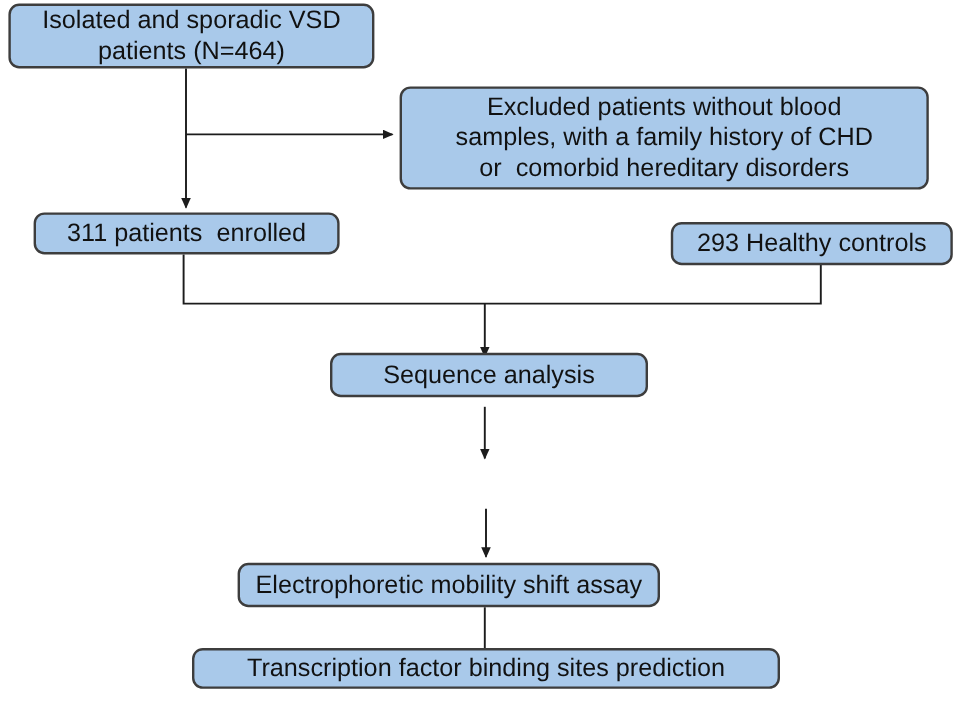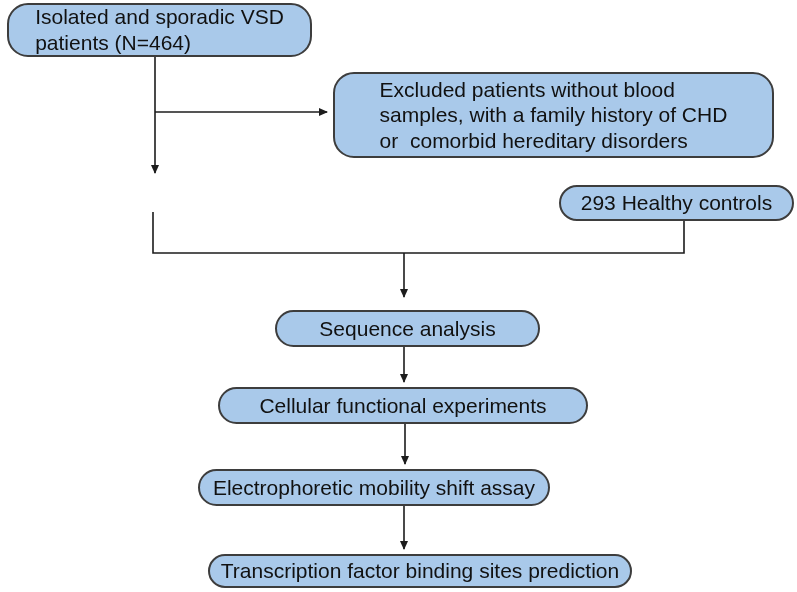--- a/index.html
+++ b/index.html
@@ -33,38 +33,39 @@
     fill: none;
   }
   #arrowhead path {
     stroke: none;
     fill: var(--line);
   }
   .node {
     position: absolute;
     background: var(--node-fill);
     border: 2px solid var(--node-border);
-    border-radius: 21px;
+    border-radius: 9px;
     color: var(--text);
     font-size: 21px;
     line-height: 1.22;
     display: flex;
     align-items: center;
     justify-content: center;
+    text-align: center;
     white-space: pre-wrap;
     padding: 1px 4px;
   }
   #node-vsd       { left: 7px;   top: 3px;   width: 305px; height: 54px; }
   #node-excluded  { left: 333px; top: 72px;  width: 441px; height: 86px; }
   #node-enrolled  { left: 28px;  top: 177px; width: 255px; height: 35px; }
   #node-controls  { left: 559px; top: 185px; width: 235px; height: 36px; }
-  #node-sequence  { left: 275px; top: 310px; width: 265px; height: 37px; }
+  #node-sequence  { left: 275px; top: 294px; width: 265px; height: 37px; }
   #node-cellular  { left: 218px; top: 387px; width: 370px; height: 37px; }
   #node-emsa      { left: 198px; top: 469px; width: 352px; height: 37px; }
-  #node-tfbs      { left: 160px; top: 554px; width: 424px; height: 34px; margin-left: 48px; }
+  #node-tfbs      { left: 160px; top: 540px; width: 490px; height: 34px; }
 </style>
 </head>
 <body>
 
 <div class="canvas">
 
   <svg class="connectors" viewBox="0 0 797 592" xmlns="http://www.w3.org/2000/svg" aria-hidden="true">
     <defs>
       <marker id="arrowhead" markerWidth="10" markerHeight="9" refX="8" refY="4" orient="auto" markerUnits="userSpaceOnUse">
         <path d="M0,0 L9,4 L0,8 Z"></path>
@@ -79,24 +80,24 @@
     <path d="M404,506 V549" marker-end="url(#arrowhead)"></path>
   </svg>
 
   <div class="node" id="node-vsd">Isolated and sporadic VSD
 patients (N=464)</div>
 
   <div class="node" id="node-excluded">Excluded patients without blood
 samples, with a family history of CHD
 or  comorbid hereditary disorders</div>
 
+  <div class="node" id="node-enrolled">311 patients  enrolled</div>
 
   <div class="node" id="node-controls">293 Healthy controls</div>
 
   <div class="node" id="node-sequence">Sequence analysis</div>
 
-  <div class="node" id="node-cellular">Cellular functional experiments</div>
 
   <div class="node" id="node-emsa">Electrophoretic mobility shift assay</div>
 
   <div class="node" id="node-tfbs">Transcription factor binding sites prediction</div>
 
 </div>
 
 </body></html>

